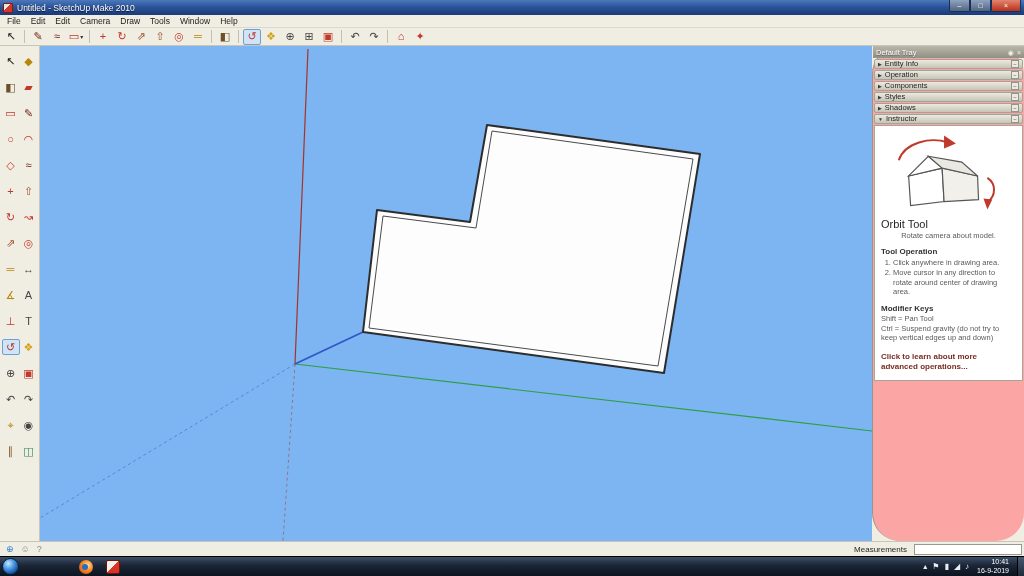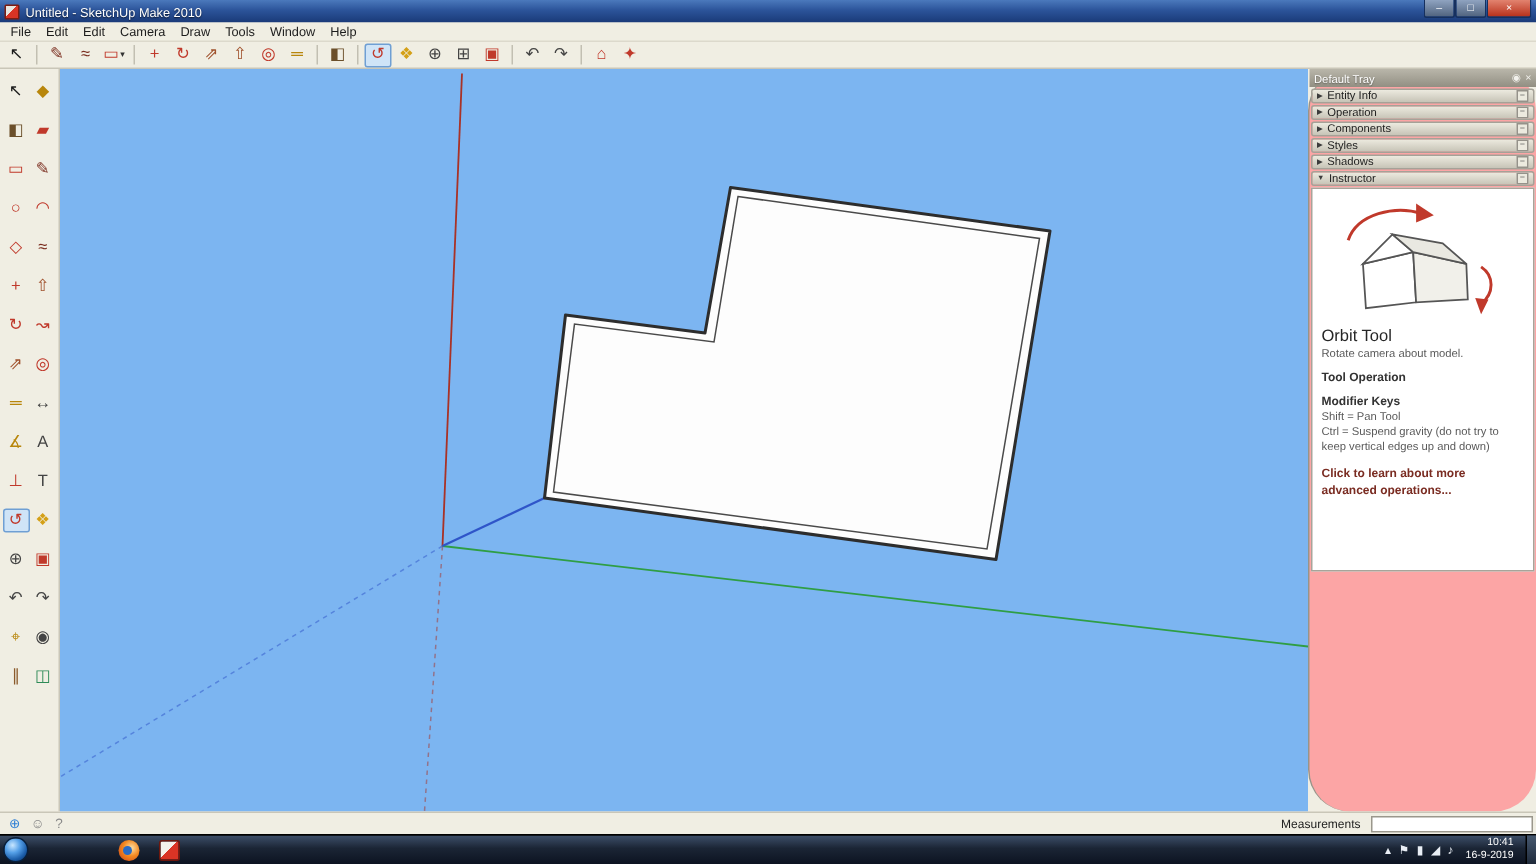--- a/index.html
+++ b/index.html
@@ -40,21 +40,21 @@
   .tray-title-label{color:#fff;font-size:7.5px;flex:1;text-shadow:0 1px 1px rgba(0,0,0,.4);}
   .tray-pin,.tray-close{color:#f2f1ec;font-size:7px;line-height:1;}
   .tray-sec{height:10px;background:linear-gradient(#eceadf,#c7c4b7);border:1px solid #a5a298;border-radius:2px;margin:1px 1px 0 1px;display:flex;align-items:center;padding:0 3px;gap:3px;}
   .sec-arrow{font-size:5px;color:#3c3c3c;}
   .sec-label{font-size:7.5px;color:#1e1e1e;flex:1;line-height:1;}
   .sec-btn{width:8px;height:8px;border:1px solid #95928a;background:#eceadf;color:#555;font-size:6px;display:flex;align-items:center;justify-content:center;line-height:1;}
 
   .instructor{margin:1px;background:#fff;border:1px solid #a7a49a;height:256px;padding:3px 6px;overflow:hidden;}
   .ins-img{height:88px;display:flex;align-items:center;justify-content:center;}
   .ins-title{font-size:11px;font-weight:normal;color:#262626;margin-top:1px;}
-  .ins-sub{font-size:7.5px;color:#5a5a5a;margin-top:1px;}
+  .ins-sub{font-size:7.5px;color:#5a5a5a;margin-top:1px;text-align:center;}
   .ins-h{font-size:8px;font-weight:bold;color:#333;margin-top:7px;}
   .ins-ol{margin:2px 0 0 0;padding-left:12px;}
   .ins-li{font-size:7.5px;color:#5a5a5a;margin-top:1px;line-height:1.25;}
   .ins-link{font-size:8px;font-weight:bold;color:#7a2c22;margin-top:9px;line-height:1.3;}
 
   
   .statusbar{height:15px;background:#f0eee3;border-top:1px solid #c9c6b8;display:flex;align-items:center;padding:0 2px 0 6px;gap:7px;flex:0 0 auto;}
   .sb-icon{font-size:9px;line-height:1;}
   .sb-spacer{flex:1;}
   .sb-label{font-size:8px;color:#1e1e1e;}
@@ -396,20 +396,25 @@
               <polygon points="44,26 78,32 94,46 58,38" fill="#e9e8e1" stroke="#555" stroke-width="1.2"></polygon>
               <path d="M14,30 C20,12 46,6 64,12" fill="none" stroke="#c0392b" stroke-width="2"></path>
               <polygon points="60,5 72,13 60,18" fill="#c0392b"></polygon>
               <path d="M104,48 C113,54 113,66 104,73" fill="none" stroke="#c0392b" stroke-width="2"></path>
               <polygon points="100,69 104,80 109,70" fill="#c0392b"></polygon>
             </svg>
           </div>
           <div class="ins-title">Orbit Tool</div>
           <div class="ins-sub">Rotate camera about model.</div>
           <div class="ins-h">Tool Operation</div>
+          <ol class="ins-ol">
+
+          <li class="ins-li">Click anywhere in drawing area.</li>
+              <li class="ins-li">Move cursor in any direction to rotate around center of drawing area.</li>
+            </ol>
           <div class="ins-h">Modifier Keys</div>
           <div>
 
           <div class="ins-li">Shift = Pan Tool</div>
               <div class="ins-li">Ctrl = Suspend gravity (do not try to keep vertical edges up and down)</div>
             </div>
           <div class="ins-link">Click to learn about more advanced operations...</div>
         </div>
       </div>
     </div>

